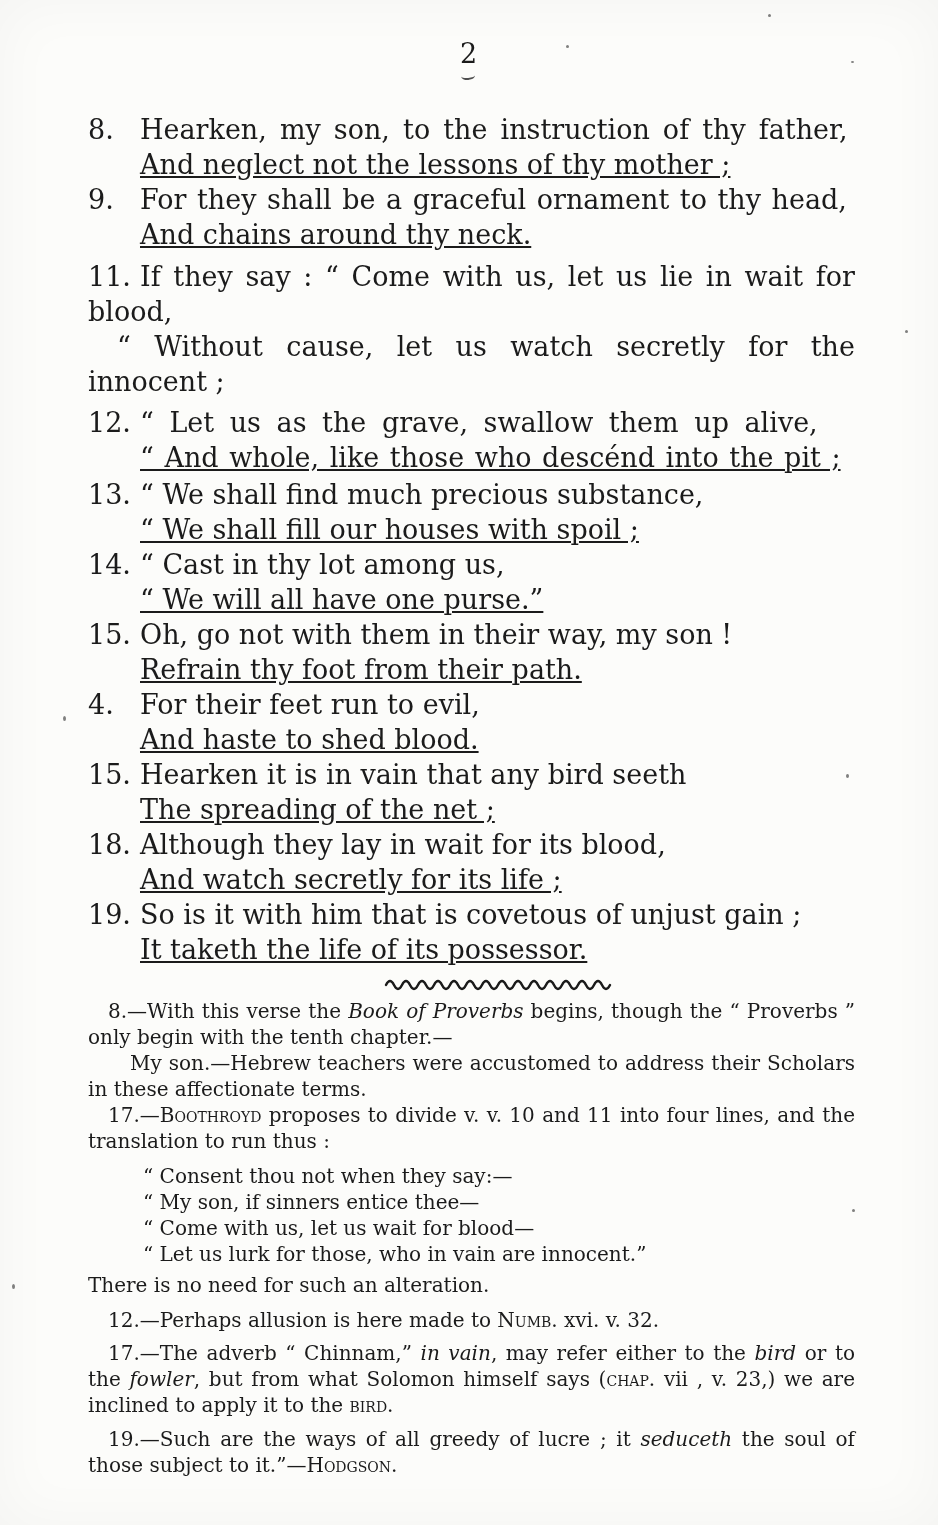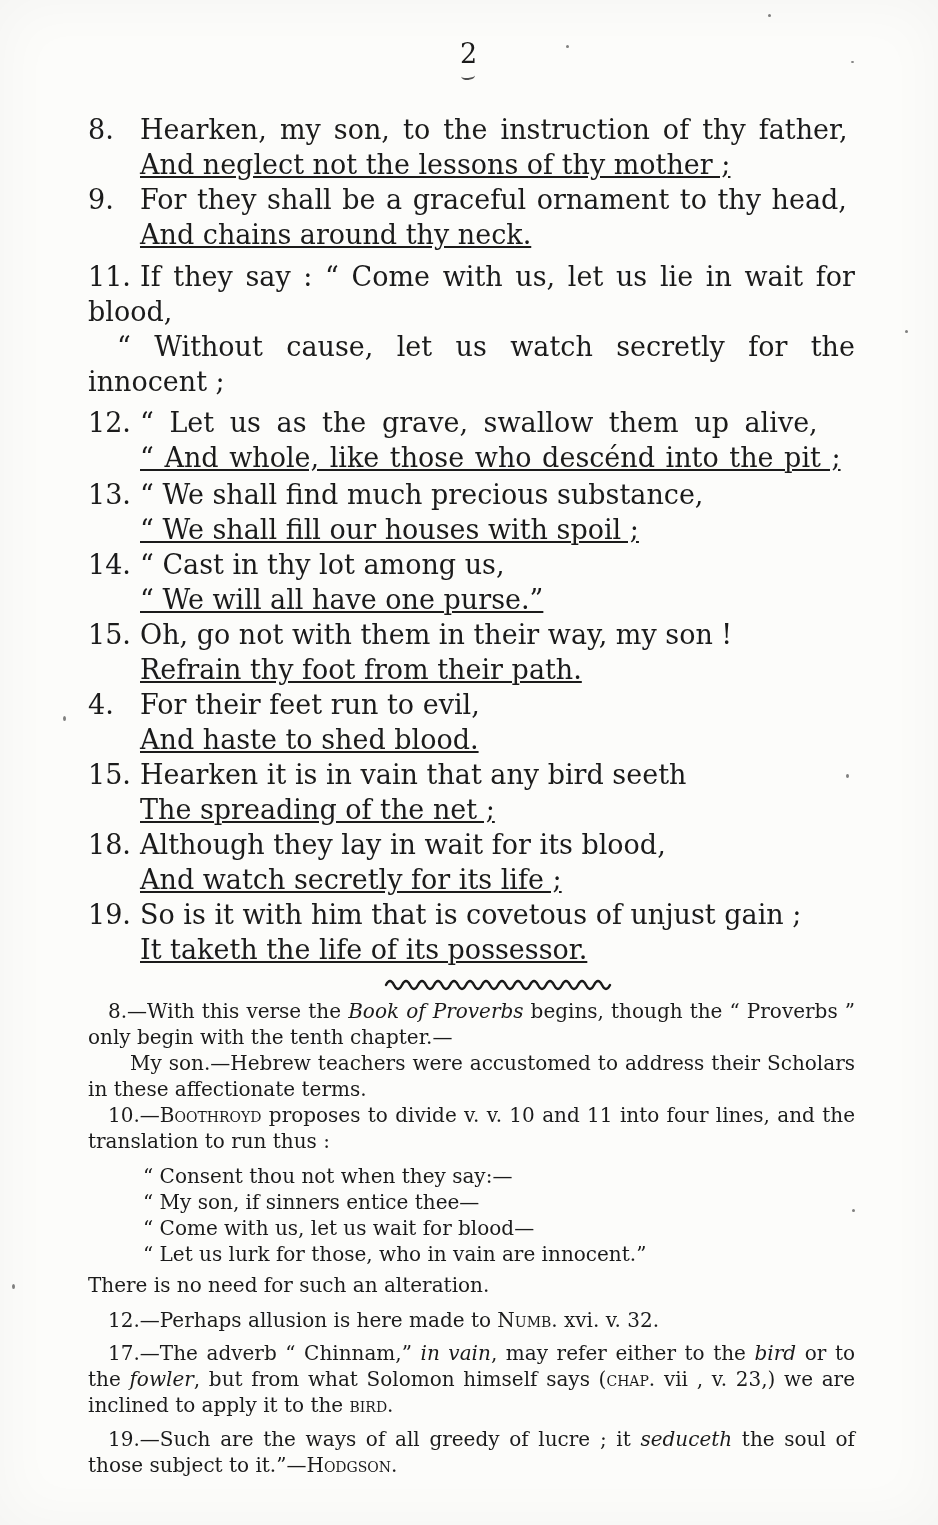--- a/index.html
+++ b/index.html
@@ -180,21 +180,21 @@
 
   <svg class="divider" width="234" height="15" viewBox="0 0 234 15">
     <path d="M2 9 q4 -8 8 0 t8 0 t8 0 t8 0 t8 0 t8 0 t8 0 t8 0 t8 0 t8 0 t8 0 t8 0 t8 0 t8 0 t8 0 t8 0 t8 0 t8 0 t8 0 t8 0 t8 0 t8 0 t8 0 t8 0 t8 0 t8 0 t8 0 t8 0" fill="none" stroke="#1b1b1b" stroke-width="2.4" stroke-linecap="round"></path>
   </svg>
 
   <div class="footnotes">
 
     <p class="fnp" id="fn8a"><span>8.—With this verse the </span><span class="it">Book of Proverbs</span><span> begins, though the “ Proverbs ” only begin with the tenth chapter.—</span></p>
     <p class="fnp p2" id="fn8b"><span>My son.—Hebrew teachers were accustomed to address their Scholars in these affectionate terms.</span></p>
 
-    <p class="fnp" id="fn10"><span>10.—</span><span class="sc">Boothroyd</span><span> proposes to divide v. v. 10 and 11 into four lines, and the translation to run thus :</span></p>
+    <p class="fnp" id="fn10"><span>17.—</span><span class="sc">Boothroyd</span><span> proposes to divide v. v. 10 and 11 into four lines, and the translation to run thus :</span></p>
 
     <div class="quote-block">
       <div>“ Consent thou not when they say:—</div>
       <div>“ My son, if sinners entice thee—</div>
       <div>“ Come with us, let us wait for blood—</div>
       <div>“ Let us lurk for those, who in vain are innocent.”</div>
     </div>
 
     <p class="fnp fn-noneed">There is no need for such an alteration.</p>
 

